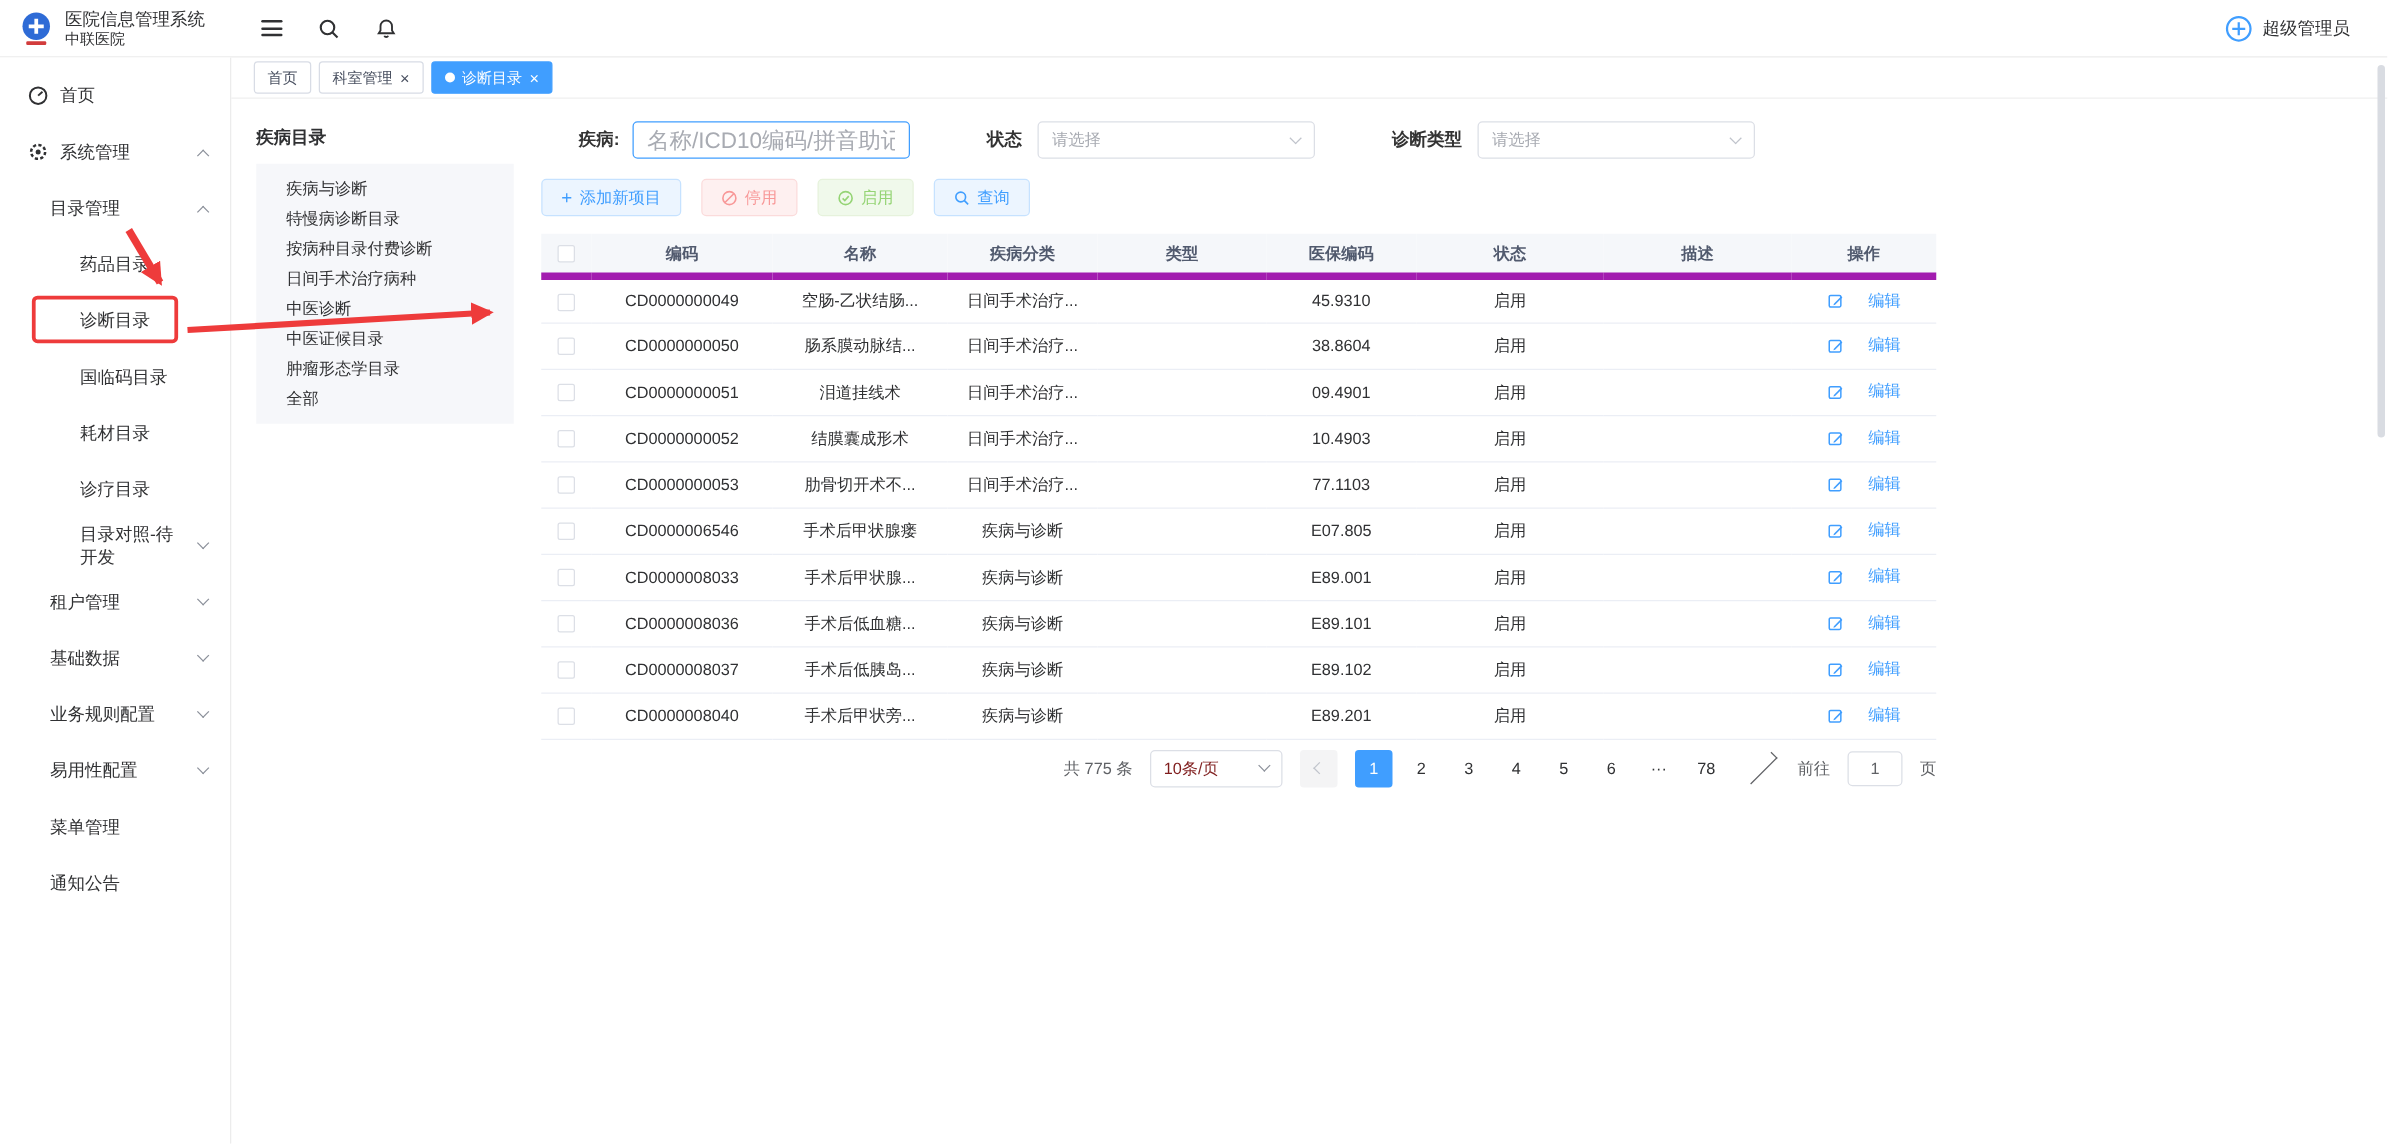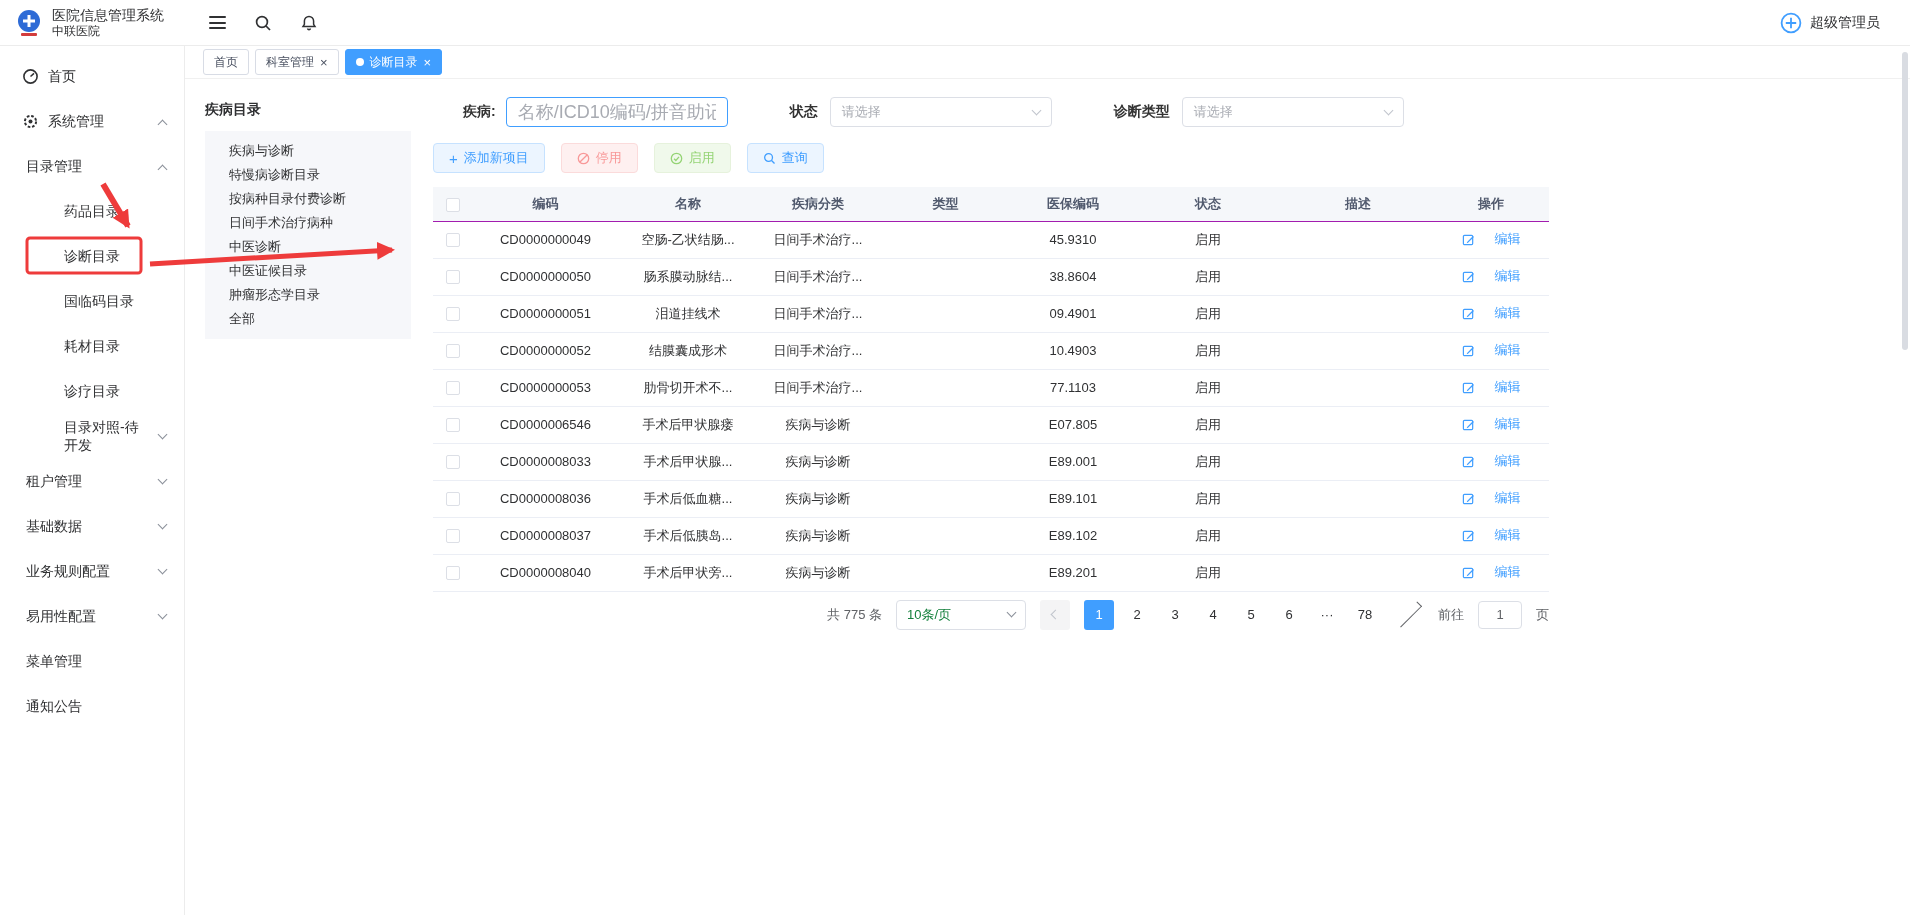--- a/index.html
+++ b/index.html
@@ -16,21 +16,21 @@
   .tool{width:20px;height:20px;display:inline-flex;align-items:center;justify-content:center;cursor:pointer;color:#303133}
   .hamburger{width:17px;height:13px;display:flex;flex-direction:column;justify-content:space-between}
   .hamburger i{display:block;height:2px;background:#303133;border-radius:1px}
   .header-right{margin-left:auto;display:flex;align-items:center;gap:8px;padding-right:30px;cursor:pointer;font-size:14px}
 
   
   .layout{display:flex;height:869px}
   .sidebar{flex:0 0 185px;border-right:1px solid #ececec;padding-top:8px;background:#fff}
   .side-item{height:45px;display:flex;align-items:center;gap:9px;padding:0 18px 0 22px;font-size:14px;cursor:pointer;color:#303133}
   .side-item .grow{flex:1}
-  .lv2{padding-left:26px}
+  .lv2{padding-left:40px}
   .lv3{padding-left:64px}
   .sicon{width:17px;height:17px;flex:0 0 17px;color:#303133}
   .chev{width:7px;height:7px;border-right:1.6px solid #8a8f99;border-bottom:1.6px solid #8a8f99;display:inline-block;flex:0 0 auto}
   .chev.up{transform:rotate(-135deg);margin-top:5px}
   .chev.down{transform:rotate(45deg);margin-top:-4px}
   .chev.left{transform:rotate(135deg)}
   .chev.right{transform:rotate(-45deg)}
 
   .main{flex:1;display:flex;flex-direction:column;min-width:0}
   .tabbar{height:33px;display:flex;align-items:center;gap:6px;padding-left:18px;border-bottom:1px solid #f0f0f0}
@@ -61,28 +61,28 @@
   .btn-row{display:flex;gap:16px;margin-bottom:14px}
   .btn{height:30px;display:inline-flex;align-items:center;gap:6px;padding:0 15px;border-radius:4px;font-size:13px;cursor:pointer;border:1px solid transparent;font-family:inherit}
   .btn svg{flex:0 0 auto}
   .btn-add,.btn-query{background:#ecf5ff;border-color:#c6e2ff;color:#409eff}
   .btn-stop{background:#fef0f0;border-color:#fbdbdb;color:#f89898;cursor:not-allowed}
   .btn-start{background:#f0f9eb;border-color:#e6f2dc;color:#95d475;cursor:not-allowed}
   .plus{font-size:15px;line-height:1}
 
   
   .table{width:1116px;border-collapse:collapse;table-layout:fixed;font-size:13px}
-  .table th{background:#f5f7fa;height:34px;font-weight:700;color:#515a6e;text-align:center;border-bottom:1px solid #a21caf}
+  .table th{background:#f5f7fa;height:34px;font-weight:700;color:#515a6e;text-align:center;border-bottom:6px solid #a21caf}
   .table td{height:37px;text-align:center;border-bottom:1px solid #ebeef5;color:#303133;overflow:hidden;white-space:nowrap}
   .checkbox{display:inline-block;width:14px;height:14px;border:1px solid #dcdfe6;border-radius:2px;background:#fff;vertical-align:middle;cursor:pointer}
   .edit-link{color:#409eff;display:inline-flex;align-items:center;gap:20px;cursor:pointer}
 
   
   .pager{width:1116px;display:flex;align-items:center;justify-content:flex-end;gap:14px;margin-top:8px;font-size:13px;color:#606266}
-  .size-sel{width:130px;height:30px;border:1px solid #dcdfe6;border-radius:4px;display:flex;align-items:center;justify-content:space-between;padding:0 10px;color:#15803d;cursor:pointer;background:#fff}
+  .size-sel{width:106px;height:30px;border:1px solid #dcdfe6;border-radius:4px;display:flex;align-items:center;justify-content:space-between;padding:0 10px;color:#7f1d1d;cursor:pointer;background:#fff}
   .pages{display:flex;gap:8px;align-items:center}
   .pg-btn{min-width:30px;height:30px;display:inline-flex;align-items:center;justify-content:center;border-radius:3px;cursor:pointer;color:#303133;font-size:13px}
   .pg-prev{background:#f4f4f5}
   .pg-prev .chev{border-color:#c0c4cc}
   .pg-next .chev{border-color:#606266}
   .pg-num.active{background:#409eff;color:#fff}
   .goto-input{width:44px;height:28px;border:1px solid #dcdfe6;border-radius:4px;text-align:center;font-size:13px;color:#606266;outline:none;font-family:inherit}
 
   
   .annotations{position:absolute;inset:0;width:1910px;height:915px;pointer-events:none;z-index:60}

